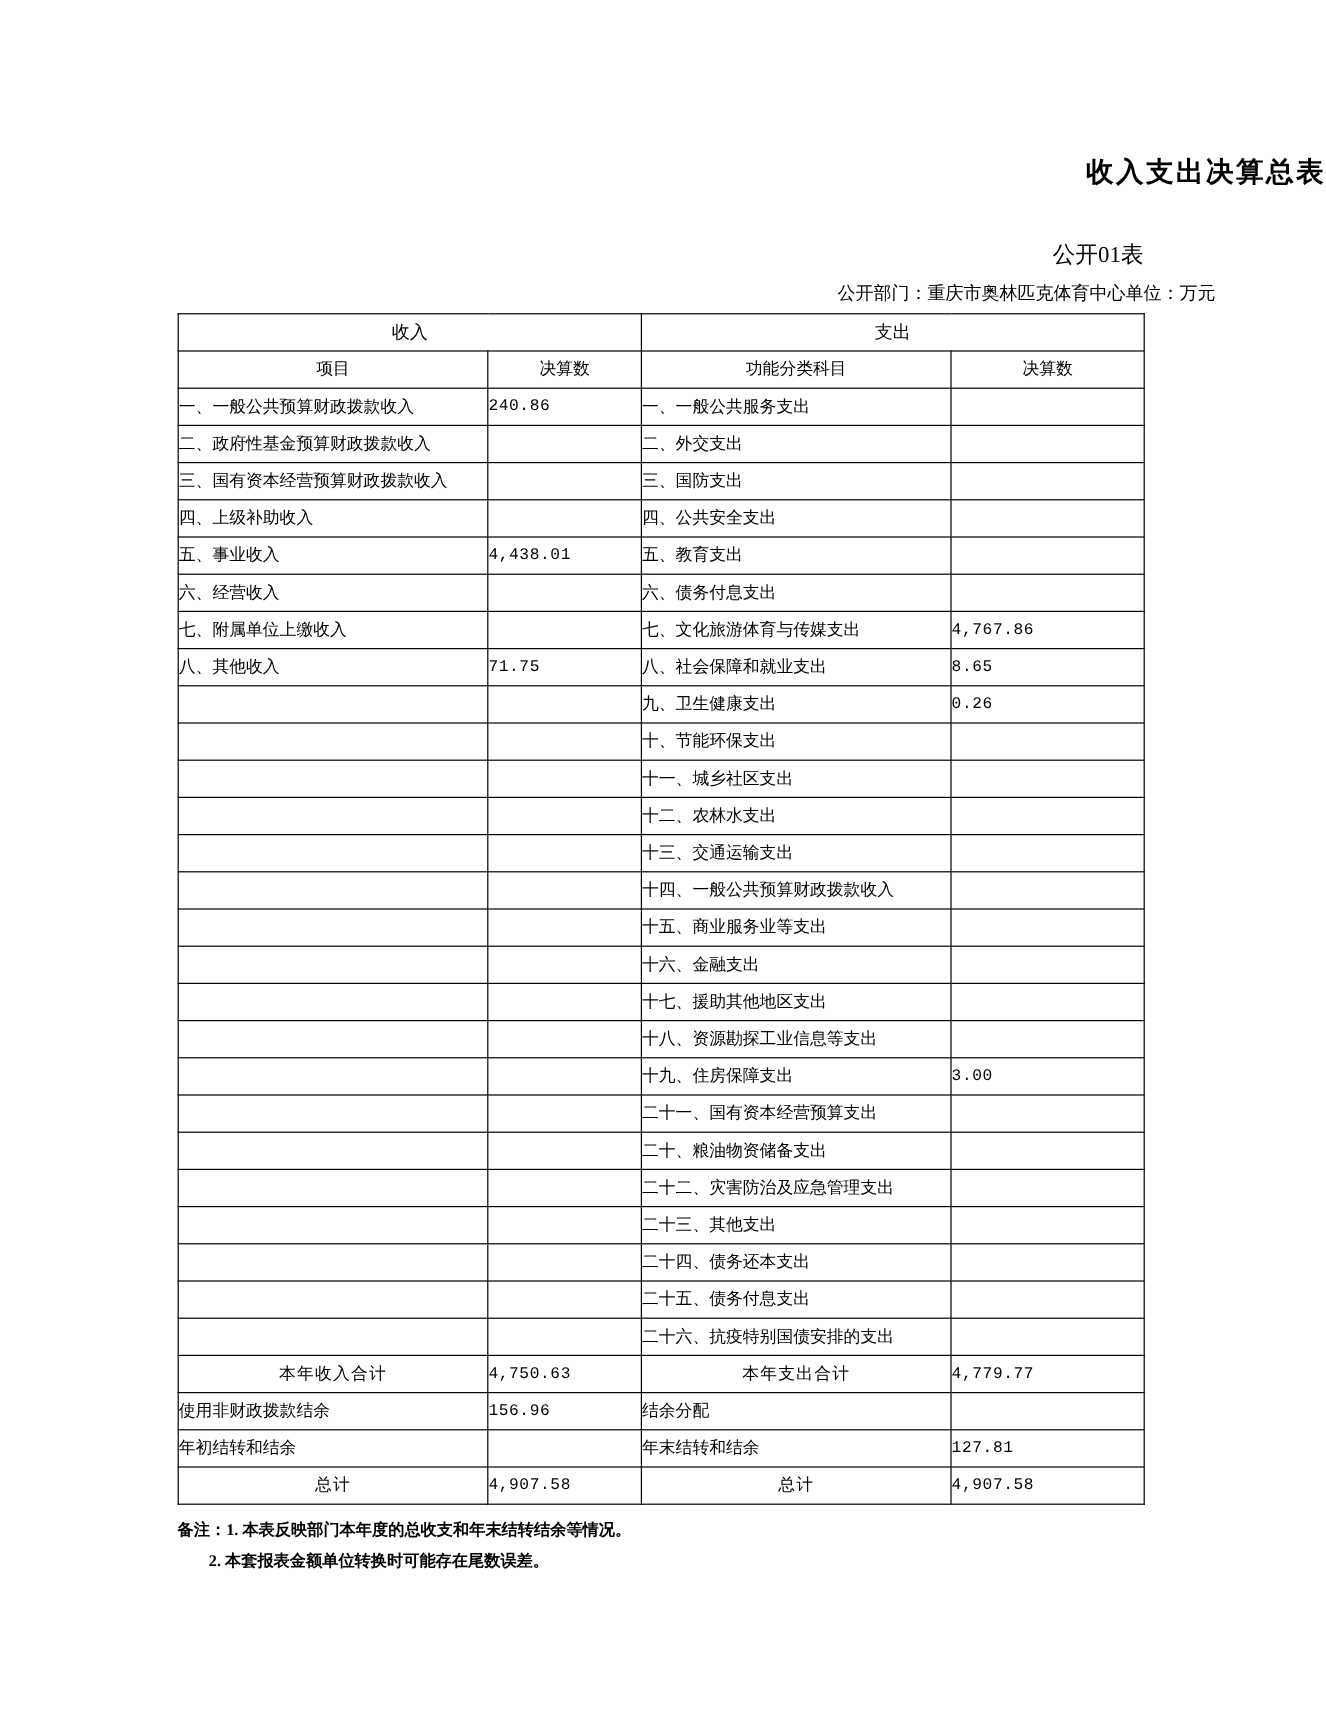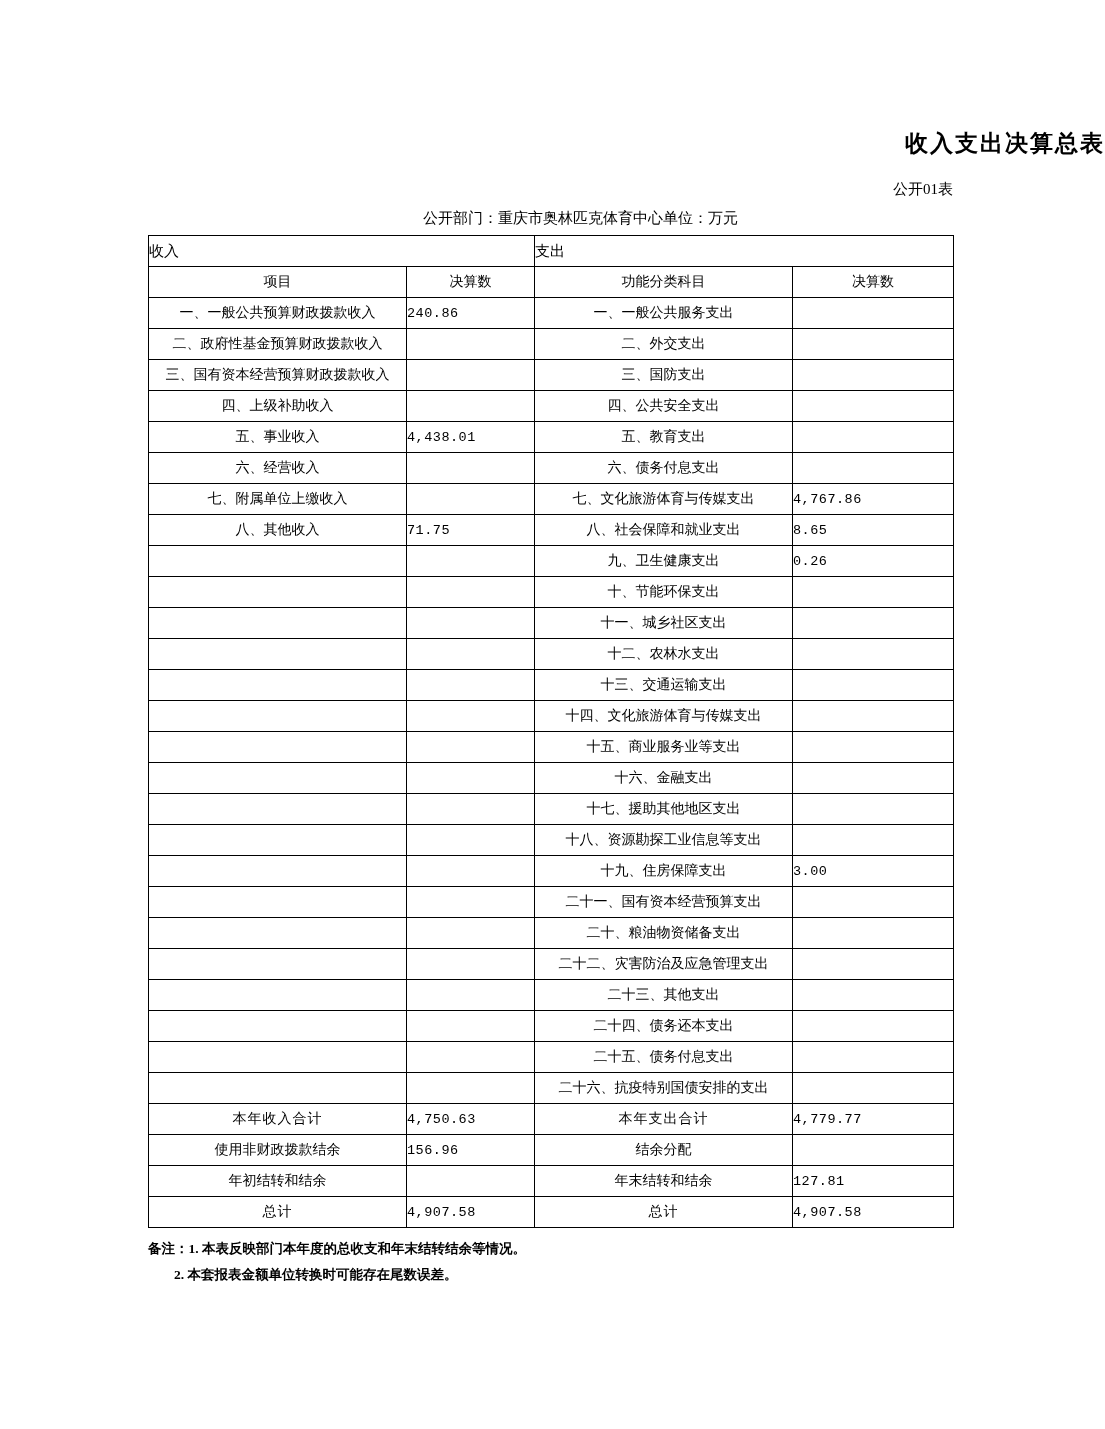--- a/index.html
+++ b/index.html
@@ -23,28 +23,28 @@
   }
   .doc-title {
     text-align: right;
     font-size: 23px;
     font-weight: bold;
     letter-spacing: 2px;
     margin-top: 128px;
   }
   .form-no {
     text-align: right;
-    font-size: 15px;
-    margin-top: 21px;
+    font-size: 19px;
+    margin-top: 40px;
     padding-right: 152px;
     padding-left: 12px;
   }
   .meta-row {
     display: flex;
-    justify-content: center;
+    justify-content: flex-end;
     align-items: flex-end;
     font-size: 15px;
     margin-top: 10px;
     padding-left: 148px;
     padding-right: 92px;
   }
   table.main {
     border-collapse: collapse;
     margin-left: 148px;
     margin-top: 7px;
@@ -54,37 +54,38 @@
   }
   table.main td, table.main th {
     border: 1px solid #000000;
     padding: 0;
     height: 30px;
     vertical-align: middle;
     font-weight: normal;
   }
   .c-name {
     padding-left: 6px;
-    text-align: center;
+    text-align: left;
     white-space: nowrap;
     overflow: hidden;
     font-family: Liberation Serif, serif;
   }
   .c-num {
     padding-right: 8px;
     text-align: left;
     font-family: "Liberation Mono", "DejaVu Sans Mono", monospace;
     font-size: 13.5px;
     letter-spacing: 0.5px;
   }
   .hdr {
     text-align: center;
     font-weight: normal;
   }
   .hdr-big {
+    text-align: center;
     font-size: 15px;
   }
   .bold-center {
     text-align: center;
     font-weight: bold;
     letter-spacing: 1px;
   }
   .indent {
     padding-left: 22px;
     margin-left: 48px;
@@ -211,21 +212,21 @@
         </tr>
         <tr>
           <td class="c-name"></td>
           <td class="c-num"></td>
           <td class="c-name">十三、交通运输支出</td>
           <td class="c-num"></td>
         </tr>
         <tr>
           <td class="c-name"></td>
           <td class="c-num"></td>
-          <td class="c-name">十四、文化旅游体育与传媒支出</td>
+          <td class="c-name">十四、一般公共预算财政拨款收入</td>
           <td class="c-num"></td>
         </tr>
         <tr>
           <td class="c-name"></td>
           <td class="c-num"></td>
           <td class="c-name">十五、商业服务业等支出</td>
           <td class="c-num"></td>
         </tr>
         <tr>
           <td class="c-name"></td>

